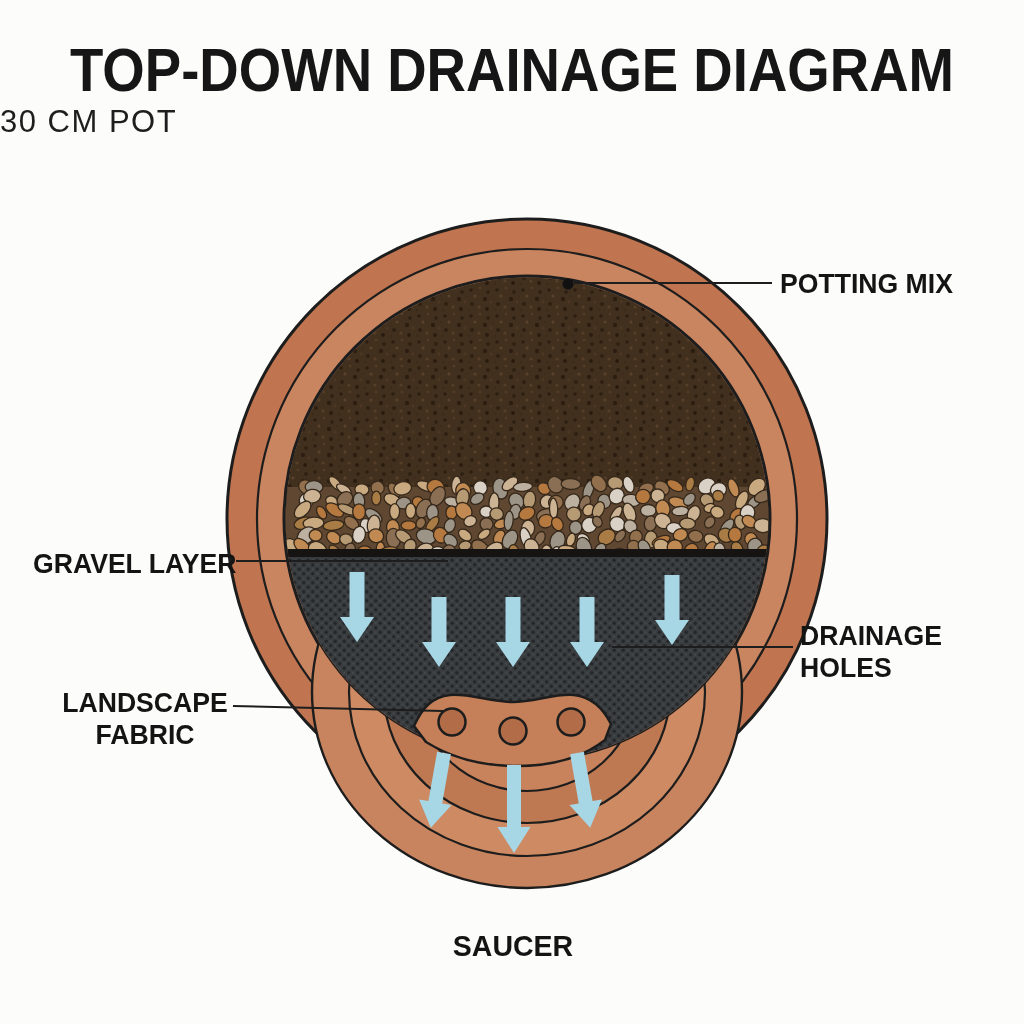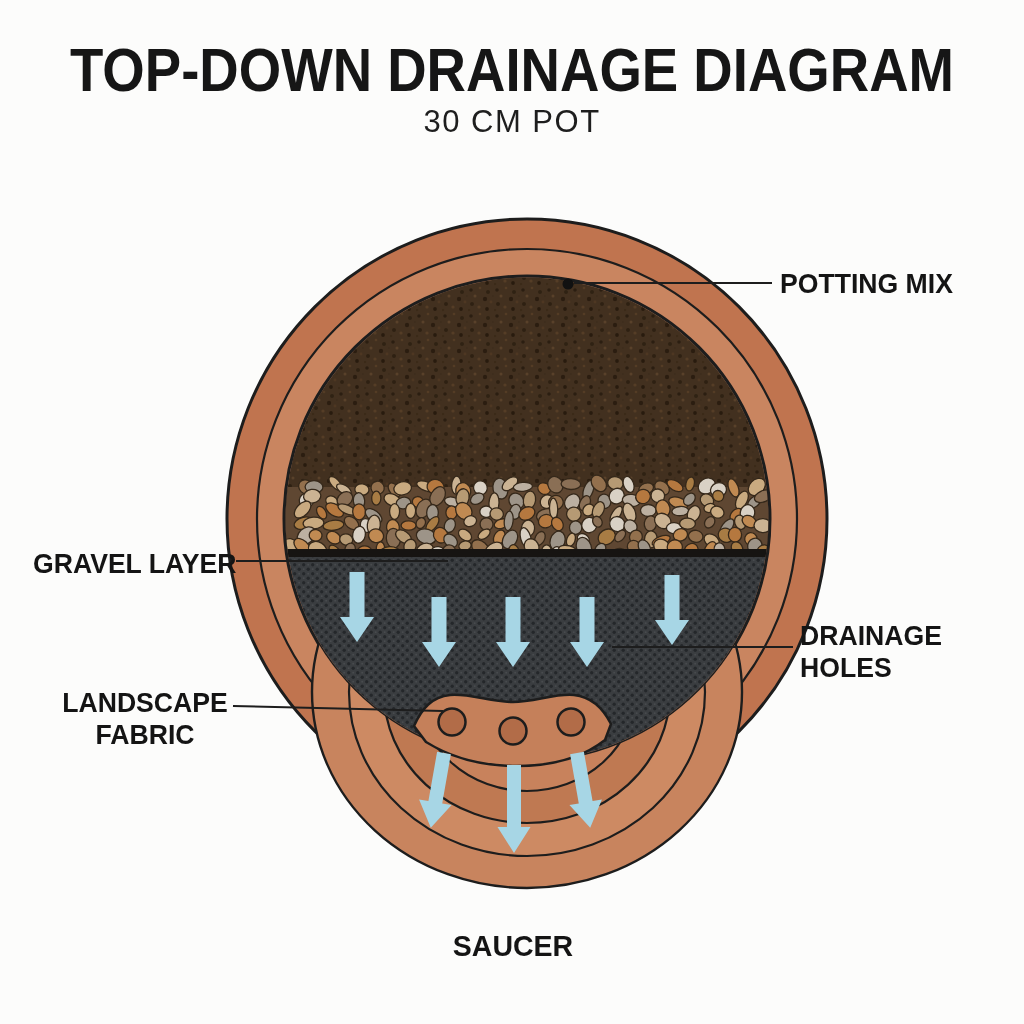--- a/index.html
+++ b/index.html
@@ -10,21 +10,21 @@
     color:#161616;
   }
   .page-title{
     position:absolute;left:0;top:34px;width:1024px;
     text-align:center;font-size:62px;font-weight:700;letter-spacing:0px;
     transform:scaleX(0.88);transform-origin:512px 0;
     color:#161616;white-space:nowrap;
   }
   .page-subtitle{
     position:absolute;left:0;top:104px;width:1024px;
-    text-align:center;font-size:31px;font-weight:500;letter-spacing:1.5px;
+    text-align:left;font-size:31px;font-weight:500;letter-spacing:1.5px;
     color:#1e1e1e;white-space:nowrap;
   }
   .diagram-label{
     position:absolute;font-size:28px;font-weight:700;line-height:32px;
     color:#141414;white-space:nowrap;transform:scaleX(0.95);
     transform-origin:left center;
   }
   .label-potting{left:780px;top:268px;}
   .label-gravel{left:33px;top:548px;}
   .label-drainage{left:800px;top:620px;}

